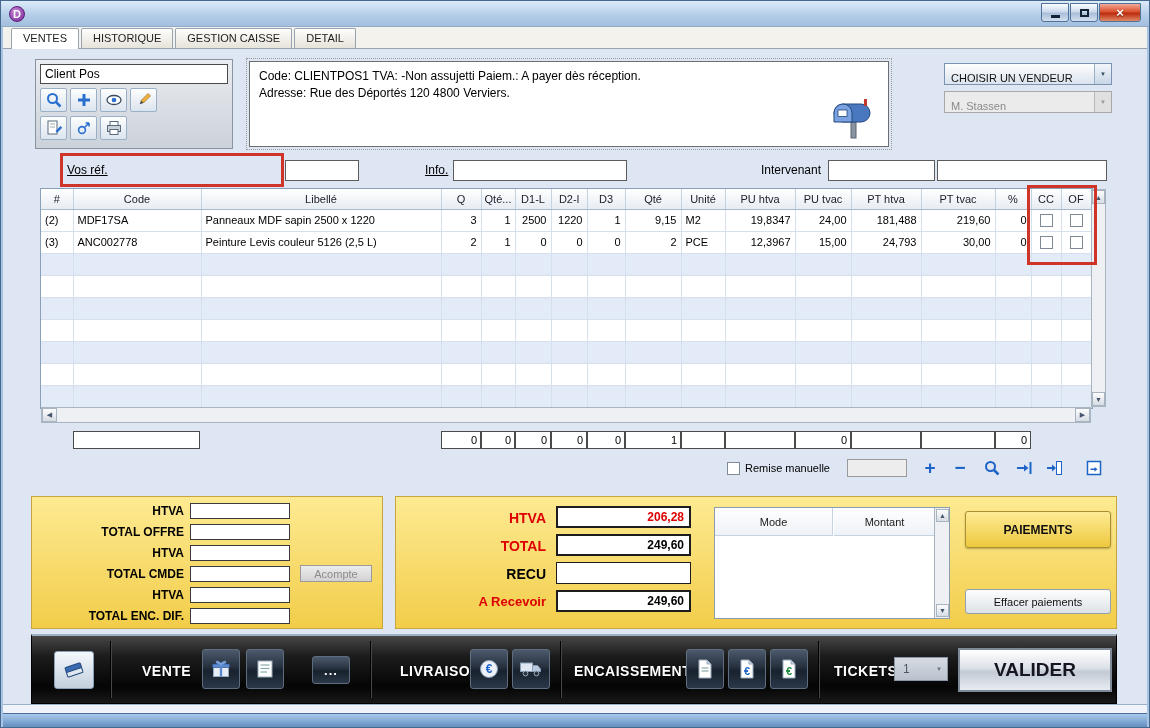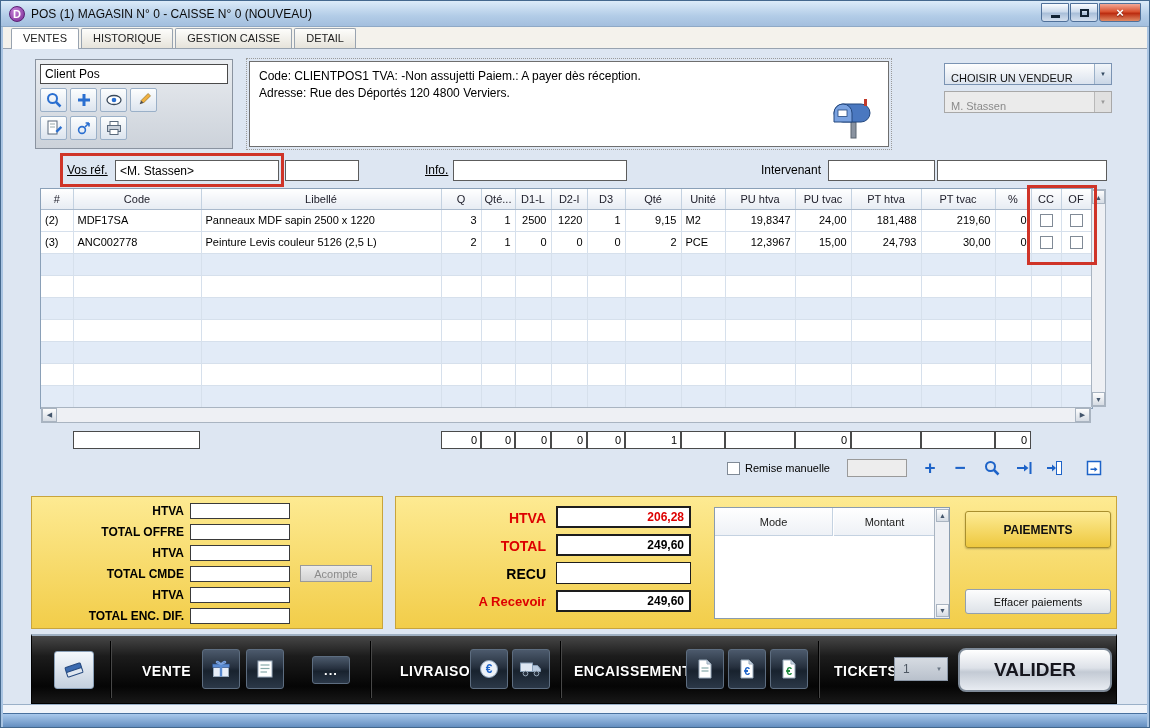--- a/index.html
+++ b/index.html
@@ -80,37 +80,36 @@
   .paytable{position:absolute;background:#fff;border:1px solid #8a9cae;}
   .pay-h{position:absolute;top:0;height:28px;border-bottom:1px solid #c4d2e1;font-size:11px;color:#222;display:flex;align-items:center;justify-content:center;background:linear-gradient(#ffffff,#eef1f6);}
   .big-btn{position:absolute;display:flex;align-items:center;justify-content:center;font-weight:bold;}
 
   
   .toolbar{position:absolute;left:30px;right:32px;top:633px;height:70px;background:linear-gradient(#474747,#1c1c1c 30%,#050505 75%,#181818);border:1px solid #000;border-top:2px solid #9fb0c2;}
   .tb-sep{position:absolute;top:5px;bottom:5px;width:0;border-left:1px solid #000;border-right:1px solid #474747;}
   .tb-label{position:absolute;color:#fff;font-size:14px;font-weight:bold;letter-spacing:0.5px;text-shadow:0 1px 2px #000;}
   .dbtn{position:absolute;width:38px;height:40px;background:linear-gradient(#4c5a6c,#26303e 45%,#18222e 55%,#2b3848);border:1px solid #5d6d80;border-radius:3px;display:flex;align-items:center;justify-content:center;}
   .lightbtn{position:absolute;width:40px;height:38px;background:linear-gradient(#f4f8fc,#c4d0de);border:1px solid #8aa0b8;border-radius:3px;display:flex;align-items:center;justify-content:center;}
-  .valider{position:absolute;background:linear-gradient(#ffffff,#dde1e8 45%,#c3cad4 55%,#e8ecf2);border:2px solid #7e8a98;border-radius:8px;color:#16161e;font-size:19px;font-weight:bold;display:flex;align-items:center;justify-content:center;}
+  .valider{position:absolute;background:linear-gradient(#ffffff,#dde1e8 45%,#c3cad4 55%,#e8ecf2);border:2px solid #7e8a98;border-radius:0;color:#16161e;font-size:19px;font-weight:bold;display:flex;align-items:center;justify-content:center;}
   .tickets-dd{position:absolute;width:54px;height:24px;background:linear-gradient(#d6dbe2,#b9c1cc);border:1px solid #8a96a6;display:flex;align-items:center;font-size:12px;color:#4e5864;}
   .tickets-dd span.v{flex:1;padding-left:8px;}
   .tickets-dd span.a{width:16px;font-size:6px;color:#6a7684;text-align:center;}
 
   
   .status-light{position:absolute;left:2px;right:2px;top:703px;height:9px;background:#f0f4fa;border-top:1px solid #9ab0c8;}
   .status-blue{position:absolute;left:2px;right:2px;top:712px;height:14px;background:linear-gradient(#a9c9ec,#648ec0);border-top:1px solid #48709e;}
 </style>
 </head>
 <body>
 
 <div class="window">
 
   <div class="titlebar">
     <div class="app-icon">D</div>
-    <div class="title-text">POS (1) MAGASIN N° 0 - CAISSE N° 0 (NOUVEAU)</div>
     <div class="win-controls">
       <div class="win-btn">
           <span class="minbar"></span>
         </div>
       <div class="win-btn">
           <span class="maxbox"></span>
         </div>
       <div class="win-btn close">
           <span>×</span>
         </div>
@@ -196,21 +195,20 @@
     <span class="dd-text">CHOISIR UN VENDEUR</span>
     <span class="dd-arrow">▼</span>
   </div>
   <div class="dropdown disabled" style="left:943px;top:90px;width:168px;">
     <span class="dd-text">M. Stassen</span>
     <span class="dd-arrow">▼</span>
   </div>
 
   <div class="anno" style="left:59px;top:152px;width:224px;height:34px;"></div>
   <div class="linklab" style="left:66px;top:162px;">Vos réf.</div>
-  <input class="tb" style="left: 114px; top: 159px; width: 164px;" value="&lt;M. Stassen&gt;">
   <input class="tb" style="left: 284px; top: 159px; width: 74px;" value="">
   <div class="linklab" style="left:424px;top:162px;">Info.</div>
   <input class="tb" style="left: 452px; top: 159px; width: 174px;" value="">
   <div class="plainlab" style="left:760px;top:162px;">Intervenant</div>
   <input class="tb" style="left: 827px; top: 159px; width: 107px;" value="">
   <input class="tb" style="left: 936px; top: 159px; width: 170px;" value="">
 
   <table class="grid">
     <colgroup>
       <col style="width:32px">

